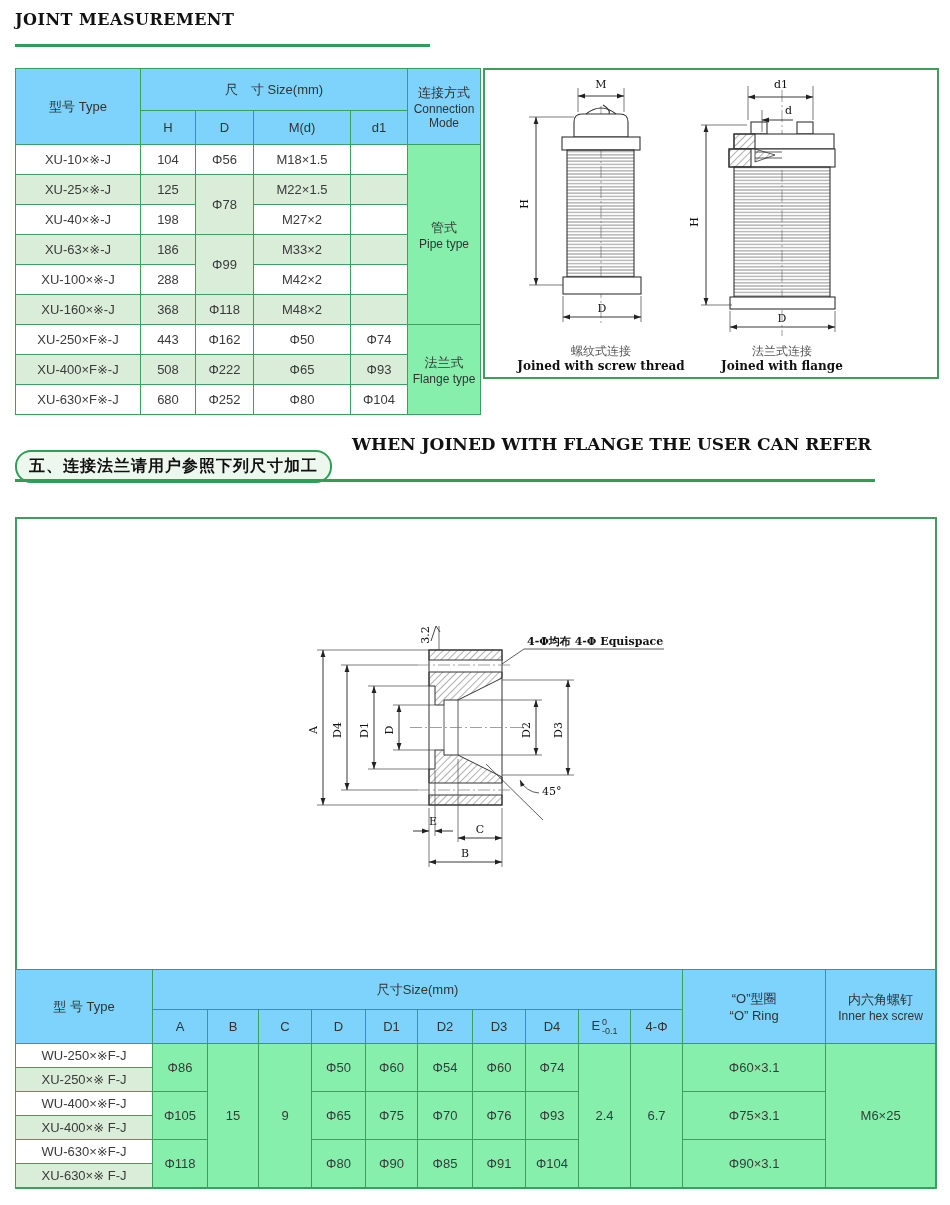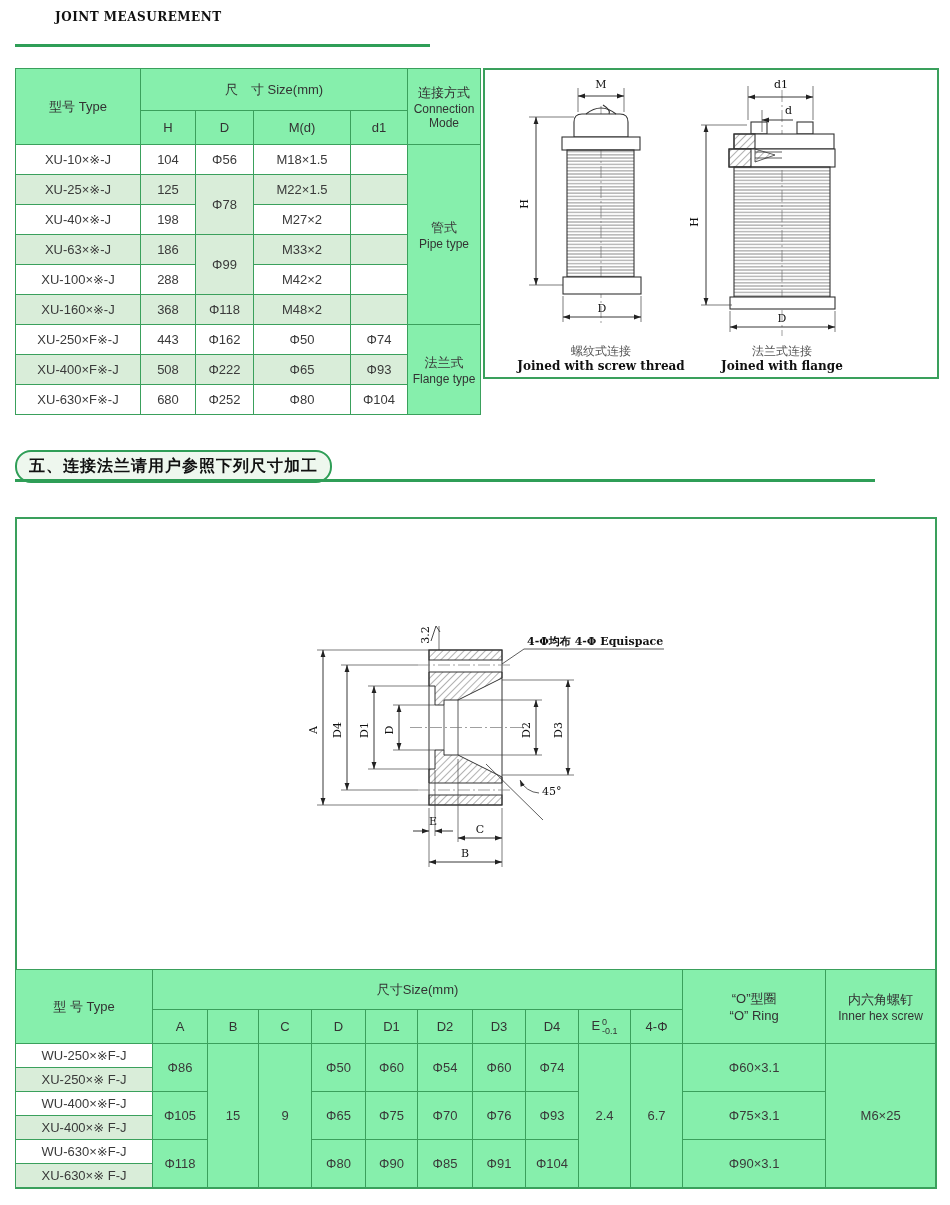--- a/index.html
+++ b/index.html
@@ -9,28 +9,28 @@
   }
   
   .sec-header{position:absolute;display:flex;align-items:flex-end;gap:16px;}
   .pill{
     border:2px solid #2f9e57;border-radius:16px;background:#eef7ee;
     padding:3px 16px;font-size:16px;font-weight:bold;color:#111;
     letter-spacing:2px;white-space:nowrap;
   }
   .pill.small{font-size:16px;letter-spacing:1px;padding:4px 12px;}
   .ser{font-family:"DejaVu Serif","Liberation Serif",serif;font-weight:bold;color:#111;}
-  .h4-title{font-size:12px;letter-spacing:.5px;padding-bottom:3px;margin-left:40px;}
+  .h4-title{font-size:16px;letter-spacing:.5px;padding-bottom:3px;}
   .h5-title{position:absolute;left:352px;top:434px;font-size:17px;line-height:21px;width:560px;}
   .rule{position:absolute;height:3px;background:#2f9e57;}
   
   table{border-collapse:collapse;table-layout:fixed;position:absolute;background:#fff;}
   th,td{border:1px solid #3aa05c;text-align:center;vertical-align:middle;
         font-weight:normal;font-size:13px;color:#3a3a3a;padding:0;overflow:hidden;}
-  th{background:#86efac;color:#333;}
+  th{background:#7dd3fc;color:#333;}
   tr.alt td{background:#d9edd9;}
   td.wh{background:#86efac;}
   .t1{left:15px;top:68px;width:465px;}
   .t1 tr.hr1{height:42px;} .t1 tr.hr2{height:34px;} .t1 tr.dr{height:30px;}
   .t2{left:15px;top:969px;width:920px;}
   .t2 tr.hr1{height:40px;} .t2 tr.hr2{height:34px;} .t2 tr.dr{height:24px;}
   .en{font-size:12px;color:#333;}
   .zh{font-size:13px;}
   .tol{display:inline-flex;flex-direction:column;font-size:9px;line-height:9px;
        vertical-align:middle;text-align:left;margin-left:2px;}
@@ -221,20 +221,21 @@
   <text class="lab" x="296" y="18" text-anchor="middle">d1</text>
   <text class="lab" x="300" y="44">d</text>
   <text class="lab" x="213" y="152" text-anchor="middle" transform="rotate(-90 213 152)">H</text>
   <text class="lab" x="297" y="252" text-anchor="middle">D</text>
   <text class="cap-zh" x="297" y="285" text-anchor="middle">法兰式连接</text>
   <text class="cap-en" x="297" y="300" text-anchor="middle">Joined with flange</text>
 </svg>
 </div>
 
 <div class="ser h5-title">
+  <div>WHEN JOINED WITH FLANGE THE USER CAN REFER</div>
 </div>
 <div class="sec-header" style="left:15px;top:450px;">
   <span class="pill small">五、连接法兰请用户参照下列尺寸加工</span>
 </div>
 <div class="rule" style="left:15px;top:479px;width:860px;"></div>
 
 <div class="box5"></div>
 
 <div class="flange-wrap">
 <svg width="390" height="270" viewBox="0 0 390 270">

